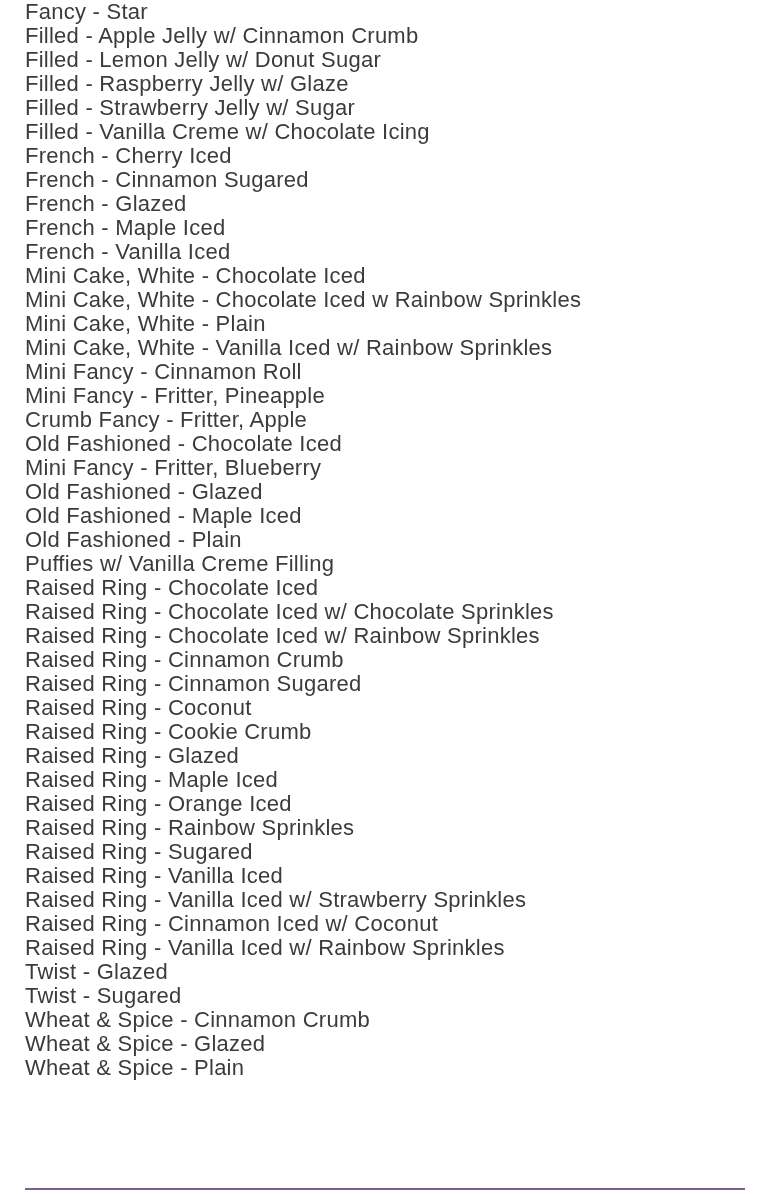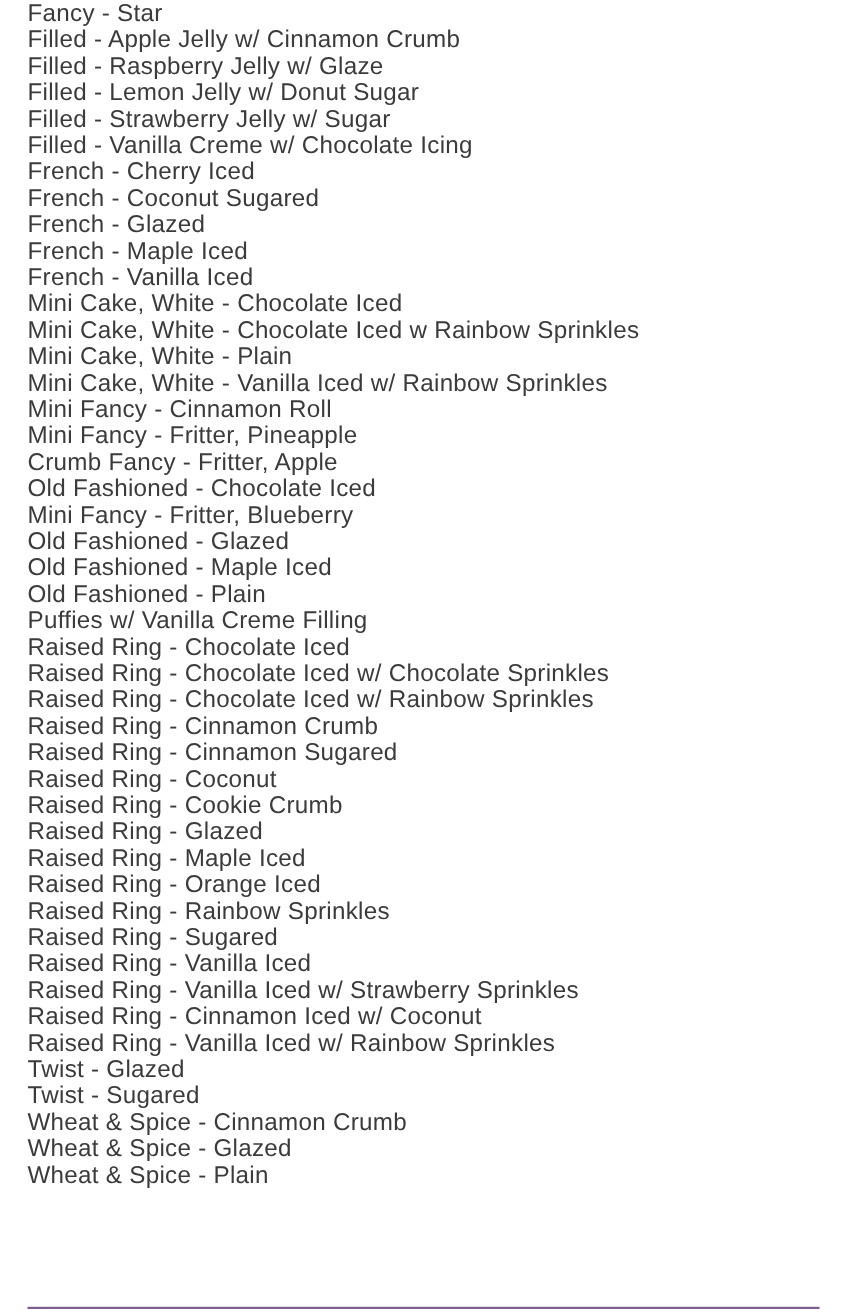--- a/index.html
+++ b/index.html
@@ -44,26 +44,26 @@
     border-top: 2px solid var(--divider);
     margin: 0;
   }
 </style>
 </head>
 <body>
 
 <div class="menu-list">
     <div class="menu-item">Fancy - Star</div>
     <div class="menu-item">Filled - Apple Jelly w/ Cinnamon Crumb</div>
+    <div class="menu-item">Filled - Lemon Jelly w/ Donut Sugar</div>
     <div class="menu-item">Filled - Raspberry Jelly w/ Glaze</div>
-    <div class="menu-item">Filled - Lemon Jelly w/ Donut Sugar</div>
     <div class="menu-item">Filled - Strawberry Jelly w/ Sugar</div>
     <div class="menu-item">Filled - Vanilla Creme w/ Chocolate Icing</div>
     <div class="menu-item">French - Cherry Iced</div>
-    <div class="menu-item">French - Coconut Sugared</div>
+    <div class="menu-item">French - Cinnamon Sugared</div>
     <div class="menu-item">French - Glazed</div>
     <div class="menu-item">French - Maple Iced</div>
     <div class="menu-item">French - Vanilla Iced</div>
     <div class="menu-item">Mini Cake, White - Chocolate Iced</div>
     <div class="menu-item">Mini Cake, White - Chocolate Iced w Rainbow Sprinkles</div>
     <div class="menu-item">Mini Cake, White - Plain</div>
     <div class="menu-item">Mini Cake, White - Vanilla Iced w/ Rainbow Sprinkles</div>
     <div class="menu-item">Mini Fancy - Cinnamon Roll</div>
     <div class="menu-item">Mini Fancy - Fritter, Pineapple</div>
     <div class="menu-item">Crumb Fancy - Fritter, Apple</div>

